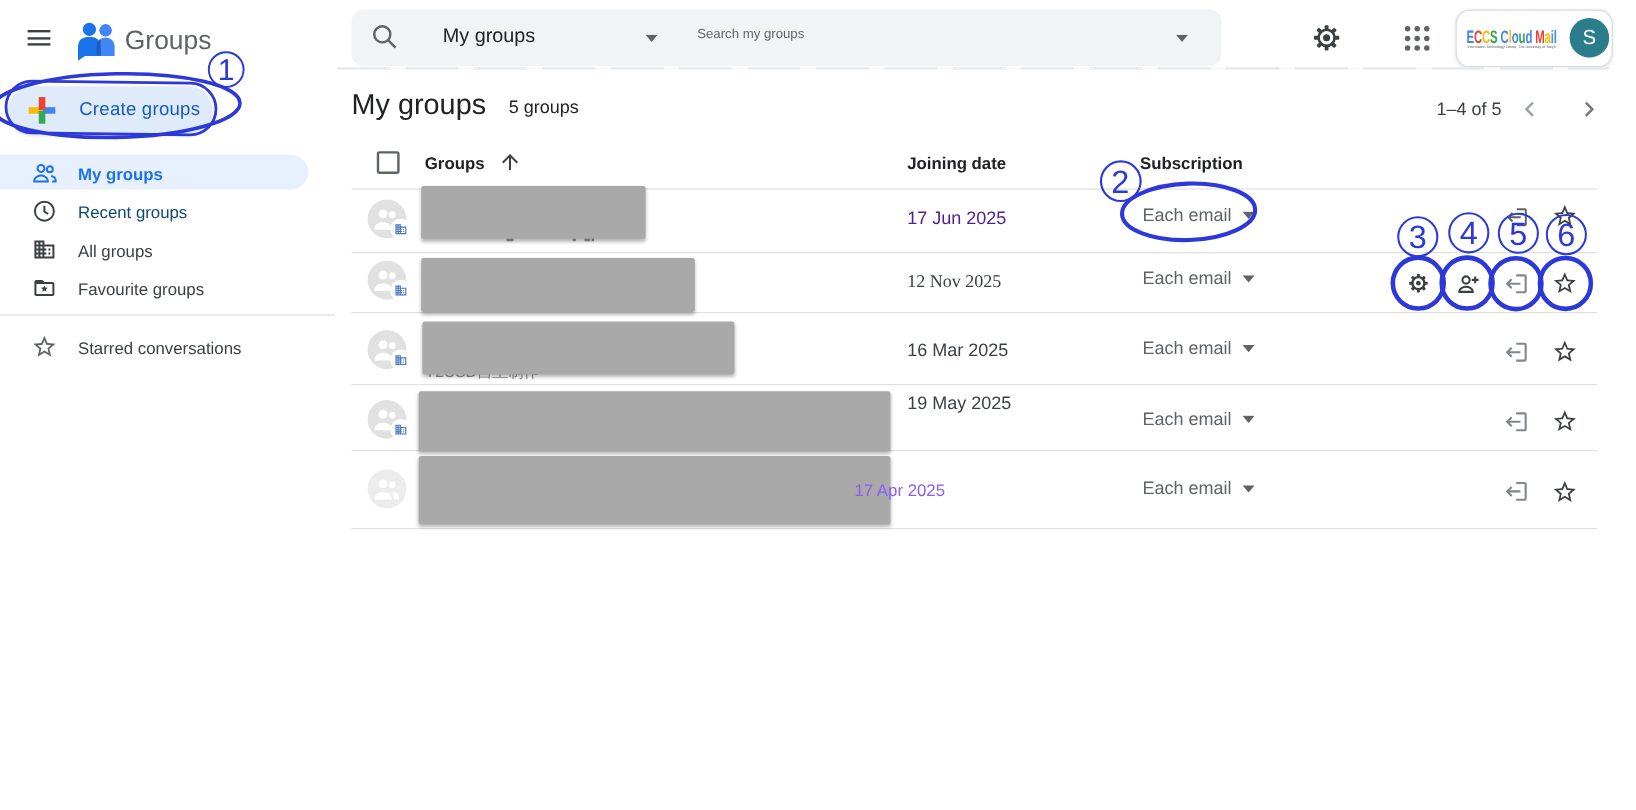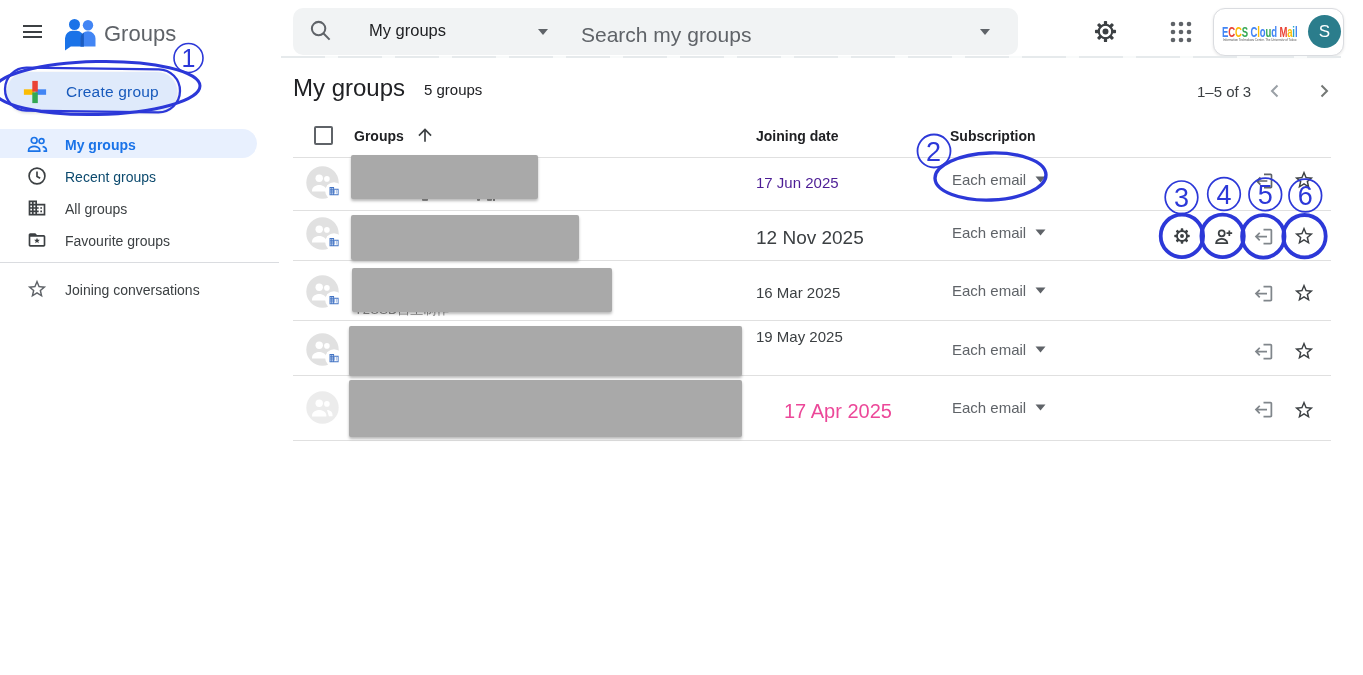--- a/index.html
+++ b/index.html
@@ -28,21 +28,21 @@
 
   <div class="abs" style="left:293px;top:8px;width:725px;height:47px;background:#f1f3f4;border-radius:10px;"></div>
   <svg class="abs" style="left:309px;top:19px;" width="23" height="23" viewBox="0 0 24 24" fill="none" stroke="#5f6368" stroke-width="2.1">
     <circle cx="10" cy="10" r="7"></circle>
       <line x1="15.2" y1="15.2" x2="21.5" y2="21.5"></line>
   </svg>
   <div class="abs" style="left:369px;top:21px;font-size:16.5px;color:#202124;">My groups</div>
   <svg class="abs" style="left:538px;top:29px;" width="10" height="6" viewBox="0 0 10 6">
       <path d="M0 0 L10 0 L5 6 z" fill="#5f6368"></path>
     </svg>
-  <div class="abs" style="left:581px;top:23px;font-size:21px;color:#5f6368;">Search my groups</div>
+  <div class="abs" style="left:581px;top:23px;font-size:11px;color:#5f6368;">Search my groups</div>
   <svg class="abs" style="left:980px;top:29px;" width="10" height="6" viewBox="0 0 10 6">
       <path d="M0 0 L10 0 L5 6 z" fill="#5f6368"></path>
     </svg>
 
   <svg class="abs" style="left:1094px;top:20px;" width="23" height="23" viewBox="0 0 24 24">
     <g fill="#3c4043">
       <rect x="10.3" y="1" width="3.4" height="5" rx="0.9"></rect>
       <rect x="10.3" y="1" width="3.4" height="5" rx="0.9" transform="rotate(45 12 12)"></rect>
       <rect x="10.3" y="1" width="3.4" height="5" rx="0.9" transform="rotate(90 12 12)"></rect>
       <rect x="10.3" y="1" width="3.4" height="5" rx="0.9" transform="rotate(135 12 12)"></rect>
@@ -72,21 +72,21 @@
   <div class="abs" style="left:1223px;top:38px;font-size:6px;color:#555;white-space:nowrap;transform:scale(0.5);transform-origin:left top;">Information Technology Center,  The University of Tokyo</div>
   <div class="abs" style="left:1308px;top:15px;width:33px;height:33px;border-radius:50%;background:#2b7d8c;color:#fff;font-size:17px;text-align:center;line-height:33px;">S</div>
 
   <div class="abs" style="left:7px;top:72px;width:170px;height:40px;background:#dfeafb;border-radius:20px;box-shadow:0 1px 3px rgba(60,64,67,.2);"></div>
   <svg class="abs" style="left:23px;top:80px;" width="24" height="24" viewBox="0 0 24 24">
     <rect x="0.9" y="9.3" width="10.7" height="5.5" fill="#fbbc04"></rect>
     <rect x="12.4" y="9.3" width="10.7" height="5.5" fill="#4285f4"></rect>
     <rect x="9.3" y="0.9" width="5.5" height="10.7" fill="#ea4335"></rect>
     <rect x="9.3" y="12.4" width="5.5" height="10.7" fill="#34a853"></rect>
   </svg>
-  <div class="abs" style="left:66px;top:83px;font-size:15.5px;font-weight:500;color:#185abc;letter-spacing:0.2px;">Create group</div>
+  <div class="abs" style="left:66px;top:83px;font-size:15.5px;font-weight:500;color:#185abc;letter-spacing:0.2px;">Create groups</div>
 
   <div class="abs" style="left:0;top:129px;width:257px;height:29px;background:#e8f0fe;border-radius:0 14.5px 14.5px 0;"></div>
   <svg class="abs" style="left:27px;top:135px;" width="21" height="19" viewBox="0 0 24 20" fill="none" stroke="#1a73e8" stroke-width="1.9">
     <circle cx="8.2" cy="5.3" r="3.3"></circle>
     <circle cx="16.6" cy="6.1" r="2.8"></circle>
     <path d="M1.8 17.6 v-1.1 c0-2.9 4.2-4.4 6.4-4.4 s6.4 1.5 6.4 4.4 v1.1 z"></path>
     <path d="M17.8 12.5 c2.2 0.4 4.3 1.6 4.3 3.9 v1.2 h-3.3"></path>
   </svg>
   <div class="abs" style="left:65px;top:137px;font-size:14px;font-weight:bold;color:#1a73e8;">My groups</div>
 
@@ -105,28 +105,28 @@
     <path fill-rule="evenodd" fill="#3c4043" d="M20 6h-8l-2-2H4c-1.1 0-1.99.9-1.99 2L2 18c0 1.1.9 2 2 2h16c1.1 0 2-.9 2-2V8c0-1.1-.9-2-2-2zm0 12H4V8h16v10z"></path>
     <path d="M12 9.4l1 2.2 2.4.2-1.85 1.6.58 2.4L12 14.5l-2.13 1.3.58-2.4L8.6 11.8l2.4-.2z" fill="#3c4043"></path>
   </svg>
   <div class="abs" style="left:65px;top:233px;font-size:14px;color:#3c4043;">Favourite groups</div>
 
   <div class="abs" style="left:0;top:262px;width:279px;height:1px;background:#dadce0;"></div>
 
   <svg class="abs" style="left:26px;top:278px;" width="22" height="22" viewBox="0 0 24 24" fill="#5f6368">
     <path d="M22 9.24l-7.19-.62L12 2 9.19 8.63 2 9.24l5.46 4.73L5.82 21 12 17.27 18.18 21l-1.63-7.03L22 9.24zM12 15.4l-3.76 2.27 1-4.28-3.32-2.88 4.38-.38L12 6.1l1.71 4.04 4.38.38-3.32 2.88 1 4.28L12 15.4z"></path>
   </svg>
-  <div class="abs" style="left:65px;top:282px;font-size:14px;color:#3c4043;">Joining conversations</div>
+  <div class="abs" style="left:65px;top:282px;font-size:14px;color:#3c4043;">Starred conversations</div>
 
   <div class="abs" style="left:281px;top:56px;width:1060px;height:2px;background:repeating-linear-gradient(90deg,#e6eaec 0 44px,#f8fafa 44px 57px);"></div>
 
   <div class="abs" style="left:293px;top:73.5px;font-size:24px;color:#202124;">My groups</div>
   <div class="abs" style="left:424px;top:81px;font-size:15px;color:#202124;">5 groups</div>
 
-  <div class="abs" style="left:1197px;top:83px;font-size:15px;color:#3c4043;">1–5 of 3</div>
+  <div class="abs" style="left:1197px;top:83px;font-size:15px;color:#3c4043;">1–4 of 5</div>
   <svg class="abs" style="left:1268px;top:84px;" width="14" height="14" viewBox="0 0 14 14" fill="none" stroke="#9aa0a6" stroke-width="2">
       <path d="M9.5 1.5 L4 7 L9.5 12.5"></path>
     </svg>
   <svg class="abs" style="left:1317px;top:84px;" width="14" height="14" viewBox="0 0 14 14" fill="none" stroke="#747775" stroke-width="2">
       <path d="M4.5 1.5 L10 7 L4.5 12.5"></path>
     </svg>
 
   <div class="abs" style="left:314px;top:126px;width:19px;height:19px;border:2px solid #5f6368;border-radius:2px;"></div>
   <div class="abs" style="left:354px;top:128px;font-size:14px;font-weight:bold;color:#202124;">Groups</div>
   <svg class="abs" style="left:415px;top:125px;" width="20" height="20" viewBox="0 0 24 24" fill="#3c4043">
@@ -209,24 +209,24 @@
       </g>
   </svg>
 
   <div class="abs" style="left:351px;top:154.5px;width:187px;height:44.5px;background:#a9a9a9;border-radius:2px;box-shadow:0 2px 3px rgba(0,0,0,.28);"></div>
   <div class="abs" style="left:351px;top:214.5px;width:228px;height:45.5px;background:#a9a9a9;border-radius:2px;box-shadow:0 2px 3px rgba(0,0,0,.28);"></div>
   <div class="abs" style="left:352px;top:268px;width:260px;height:44px;background:#a9a9a9;border-radius:2px;box-shadow:0 2px 3px rgba(0,0,0,.28);"></div>
   <div class="abs" style="left:349px;top:325.5px;width:393px;height:50.5px;background:#a9a9a9;border-radius:2px;box-shadow:0 2px 3px rgba(0,0,0,.28);"></div>
   <div class="abs" style="left:349px;top:380px;width:393px;height:57px;background:#a9a9a9;border-radius:2px;box-shadow:0 2px 3px rgba(0,0,0,.28);"></div>
 
   <div class="abs" style="left:756px;top:174px;font-size:15px;color:#4c1d95;">17 Jun 2025</div>
-  <div class="abs" style="left:756px;top:227px;font-size:19px;color:#3c4043;">12 Nov 2025</div>
+  <div class="abs" style="left:756px;top:227px;font-size:15px;color:#3c4043;font-family:Liberation Serif, serif;">12 Nov 2025</div>
   <div class="abs" style="left:756px;top:284px;font-size:15px;color:#3c4043;">16 Mar 2025</div>
   <div class="abs" style="left:756px;top:328px;font-size:15px;color:#3c4043;">19 May 2025</div>
-  <div class="abs" style="left:784px;top:400px;font-size:20px;color:#ec4899;">17 Apr 2025</div>
+  <div class="abs" style="left:712px;top:400px;font-size:14px;color:#8b5cf6;">17 Apr 2025</div>
 
   <div class="abs" style="left:952px;top:171px;font-size:15px;color:#5f6368;">Each email</div>
   <div class="abs" style="left:952px;top:224px;font-size:15px;color:#5f6368;">Each email</div>
   <div class="abs" style="left:952px;top:282px;font-size:15px;color:#5f6368;">Each email</div>
   <div class="abs" style="left:952px;top:341px;font-size:15px;color:#5f6368;">Each email</div>
   <div class="abs" style="left:952px;top:399px;font-size:15px;color:#5f6368;">Each email</div>
   <svg class="abs" style="left:1035px;top:176px;" width="11" height="7" viewBox="0 0 11 7">
       <path d="M0.5 0.5 L10.5 0.5 L5.5 6.5 z" fill="#5f6368"></path>
     </svg>
   <svg class="abs" style="left:1035px;top:229px;" width="11" height="7" viewBox="0 0 11 7">

